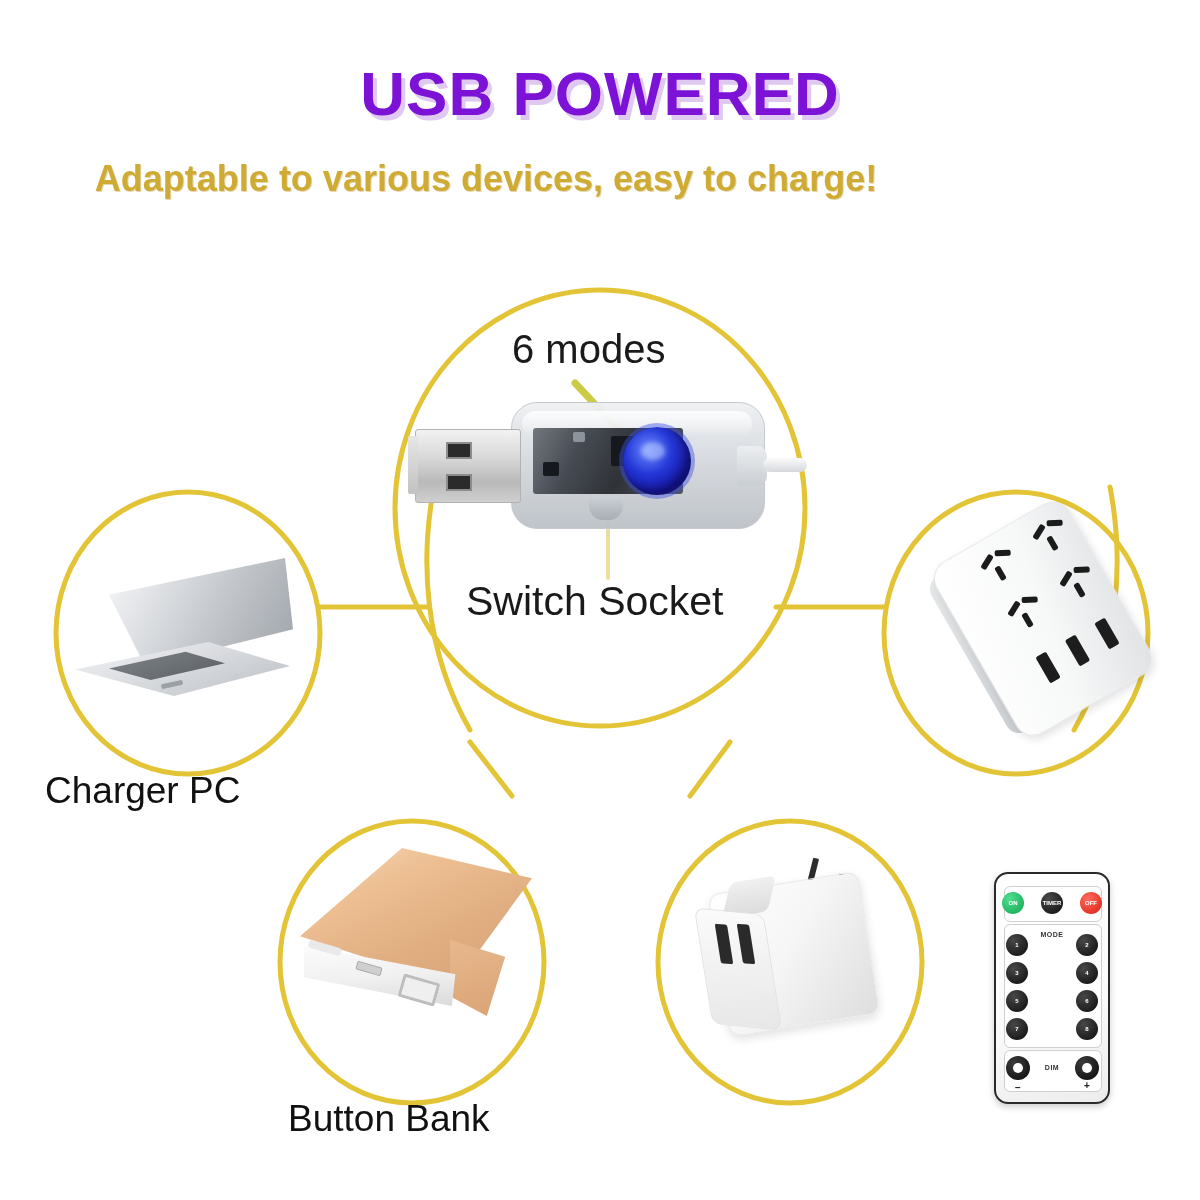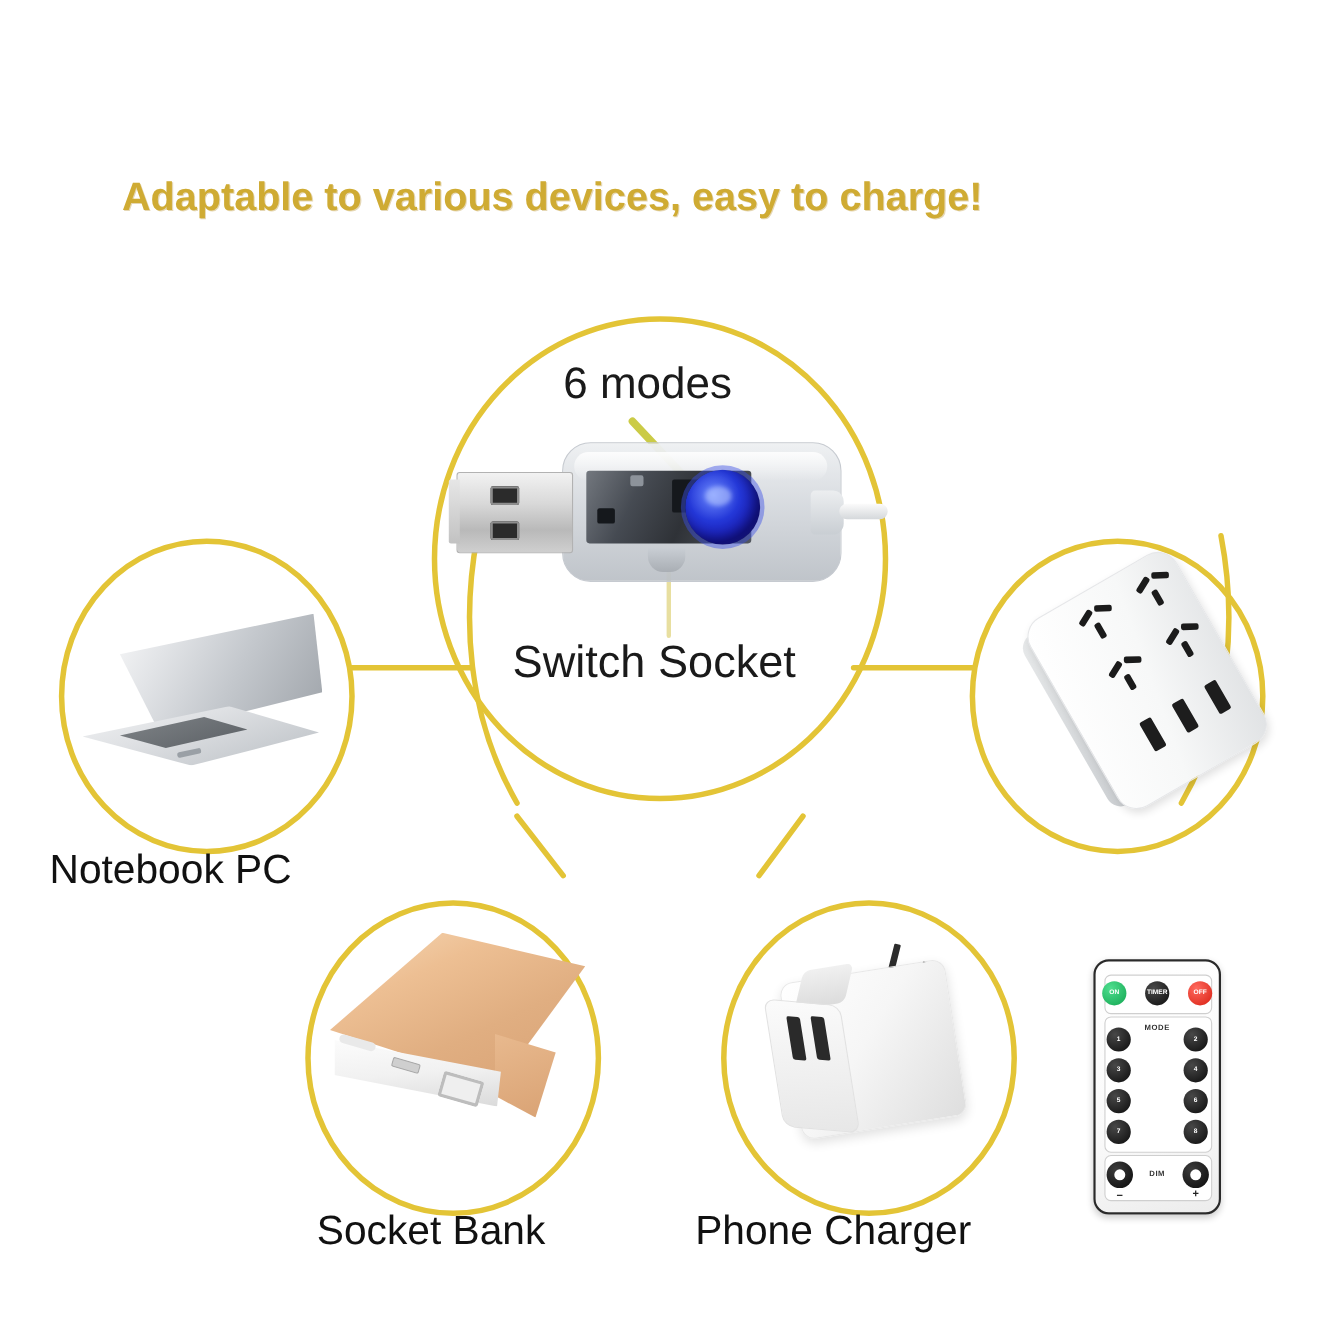--- a/index.html
+++ b/index.html
@@ -11,21 +11,21 @@
   .stage{position:absolute;left:0;top:0;width:1200px;height:1200px;}
 
   
   .title{
     position:absolute;left:0;top:58px;width:1200px;text-align:center;
     font-size:62px;font-weight:bold;letter-spacing:1px;
     color:#7B12D6;
     text-shadow:4px 5px 0 rgba(140,60,200,.28);
   }
   .subtitle{
-    position:absolute;left:16px;top:158px;width:972px;text-align:center;
+    position:absolute;left:0;top:158px;width:972px;text-align:center;
     font-size:36px;font-weight:bold;color:#CFAB33;
     text-shadow:1px 1px 0 rgba(180,140,40,.35);
   }
 
   
   .vec{position:absolute;left:0;top:0;width:1200px;height:1200px;pointer-events:none;}
 
   
   .cap{position:absolute;color:#111;font-size:37px;white-space:nowrap;}
   .cap-notebook{left:45px;top:770px;}
@@ -248,20 +248,21 @@
   }
   .remote .sign{
     position:absolute;width:112px;text-align:center;font-size:10px;color:#222;font-weight:bold;
   }
 </style>
 </head>
 <body>
 
 <div class="stage">
 
+  <div class="title">USB POWERED</div>
   <div class="subtitle">Adaptable to various devices, easy to charge!</div>
 
   <svg class="vec" viewBox="0 0 1200 1200">
     <g fill="none" stroke="#E3C436" stroke-width="5" stroke-linecap="round">
 
       <ellipse cx="600" cy="508" rx="205" ry="218"></ellipse>
 
       <ellipse cx="188" cy="633" rx="132" ry="141"></ellipse>
 
       <ellipse cx="1016" cy="633" rx="132" ry="141"></ellipse>
@@ -385,17 +386,16 @@
     <div class="rb num" style="left:10px;top:144px;">7</div>
     <div class="rb num" style="left:80px;top:144px;">8</div>
 
     <div class="gear" style="left:10px;top:182px;"></div>
     <div class="gear" style="left:79px;top:182px;"></div>
     <div class="dim-lbl">DIM</div>
     <div class="sign" style="left:-34px;top:208px;">−</div>
     <div class="sign" style="left:35px;top:206px;">+</div>
   </div>
 
-  <div class="cap cap-notebook">Notebook PC</div>
-  <div class="cap cap-bank">Socket Bank</div>
-  <div class="cap cap-charger">Phone Charger</div>
+  <div class="cap cap-notebook">Charger PC</div>
+  <div class="cap cap-bank">Button Bank</div>
 
 </div>
 
 </body></html>

